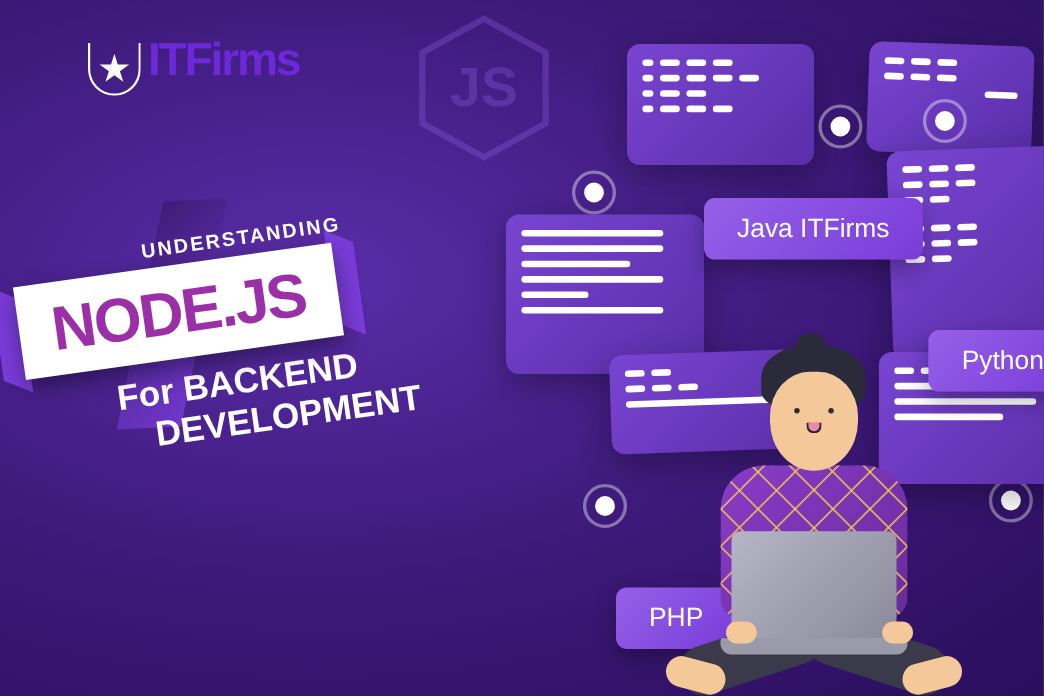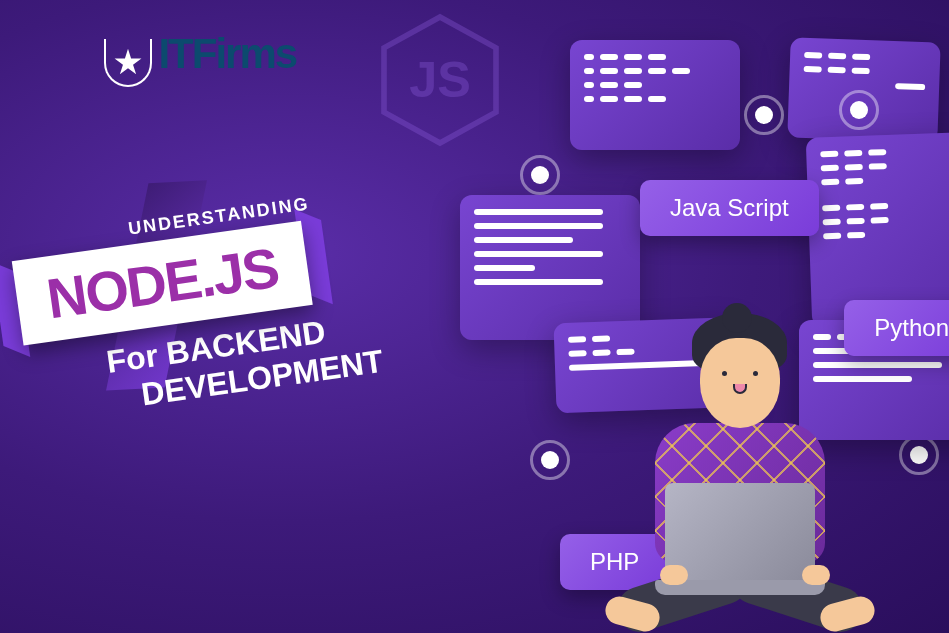--- a/index.html
+++ b/index.html
@@ -10,22 +10,21 @@
       overflow: hidden;
       position: relative;
       font-family: Arial, sans-serif;
     }
 
     
     .logo {
       position: absolute;
       top: 30px;
       left: 80px;
-      color: #0c4a6e;
-      margin-left: 24px;
+      color: #6d28d9;
     }
     .logo-icon {
       display: inline-block;
       width: 50px;
       height: 50px;
       position: relative;
       vertical-align: middle;
     }
     .logo-icon::before {
       content: '';
@@ -446,21 +445,21 @@
   <div class="dash-row">
       <div class="dash"></div>
       <div class="dash"></div>
       <div class="dash"></div>
     </div>
   <div class="code-line long"></div>
   <div class="code-line long"></div>
   <div class="code-line med"></div>
 </div>
 
-<div class="lang-label label-js">Java Script</div>
+<div class="lang-label label-js">Java ITFirms</div>
 <div class="lang-label label-py">Python</div>
 <div class="lang-label label-php">PHP</div>
 
 <div class="dot dot-1"></div>
 <div class="dot dot-2"></div>
 <div class="dot dot-3"></div>
 <div class="dot dot-4"></div>
 <div class="dot dot-5"></div>
 
 <div class="person">

